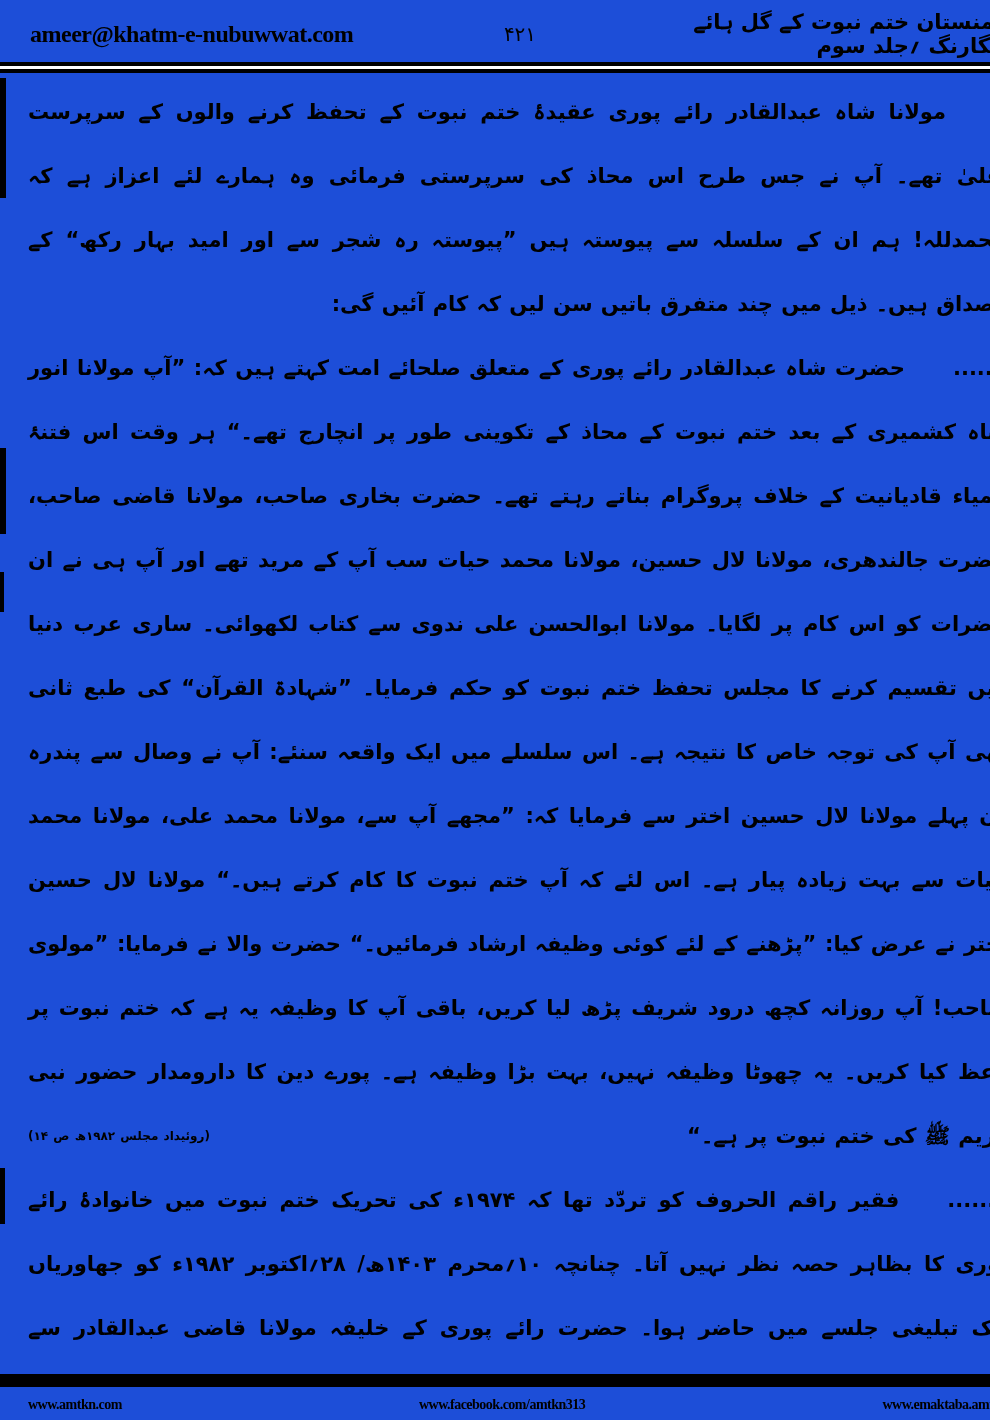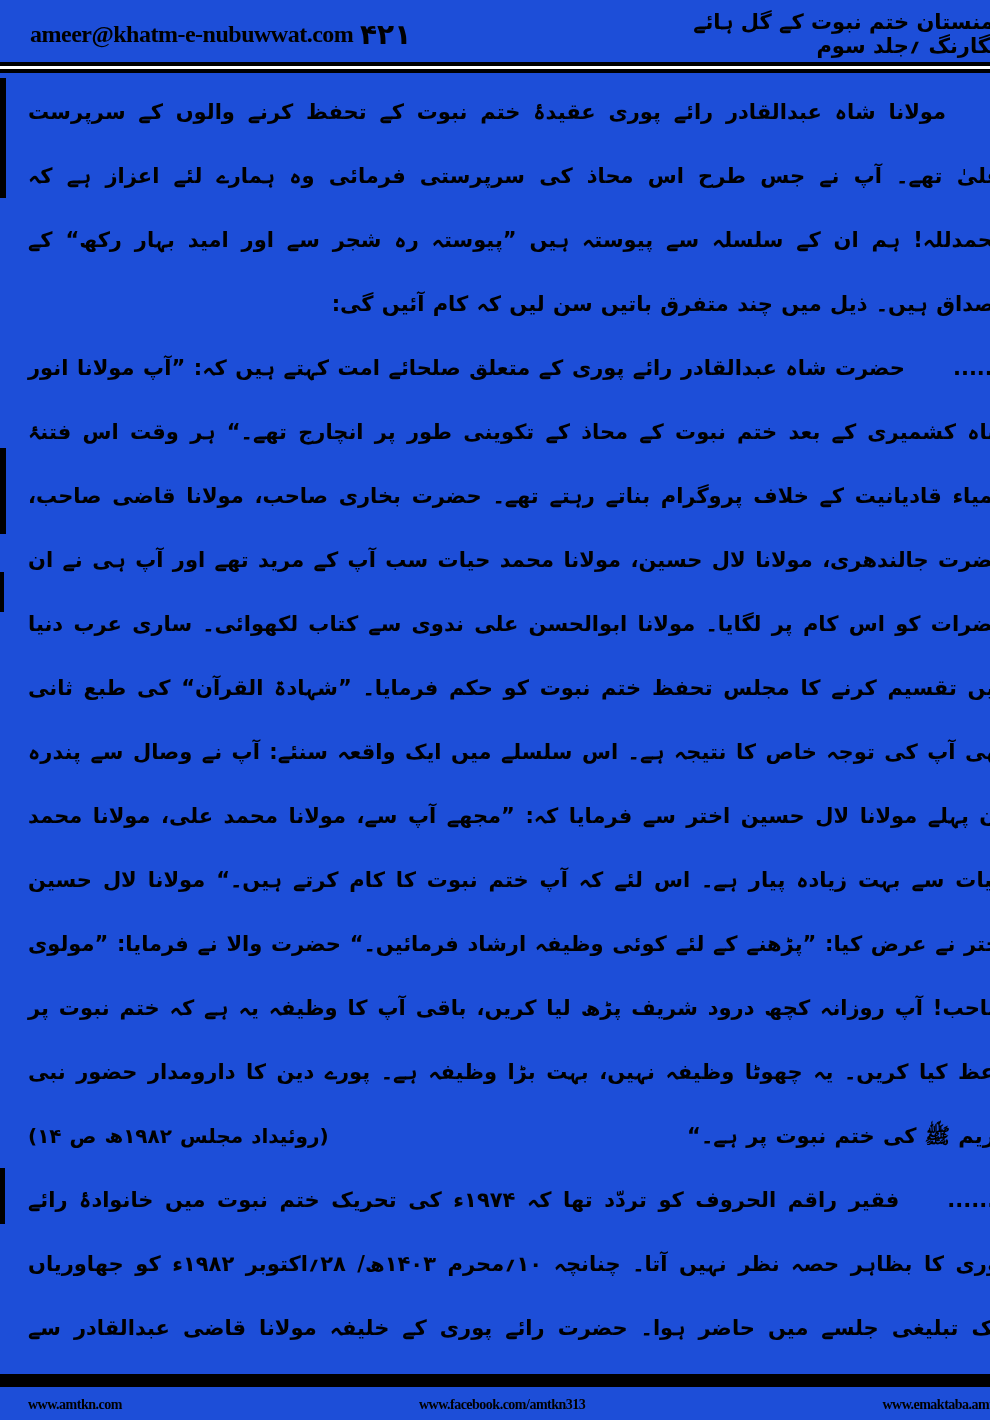--- a/index.html
+++ b/index.html
@@ -19,22 +19,22 @@
     display:flex;align-items:center;
   }
   .hdr-email{
     flex:0 0 330px;
     padding-left:30px;
     font-family:"Liberation Serif","DejaVu Serif",serif;
     font-weight:bold;font-size:24px;letter-spacing:-0.5px;
     direction:ltr;text-align:left;
   }
   .hdr-page-num{
-    flex:1 1 auto;text-align:left;
-    direction:rtl;font-weight:bold;font-size:28px;
+    flex:1 1 auto;text-align:center;
+    direction:rtl;font-weight:normal;font-size:20px;
   }
   .hdr-title{
     flex:0 0 330px;
     padding-right:26px;
     direction:rtl;text-align:right;
     font-weight:bold;font-size:21px;
   }
   .double-rule{position:absolute;left:0;right:0;top:62px;height:12px;}
   .double-rule .r1{height:4px;background:#000;}
   .double-rule .r2{height:3px;background:#fff;}
@@ -48,21 +48,21 @@
     font-weight:bold;
     font-size:21px;
     line-height:64px;
     word-spacing:1px;
   }
   .body-text p{margin:0;padding:0 12px;}
   p.intro{text-indent:62px;}
   .marker{margin-left:48px;letter-spacing:1px;}
   .ref{
     float:left;
-    font-size:20px;
+    font-size:12px;
     padding-right:8px;
   }
   
   .footer-bar{position:absolute;left:0;right:0;top:1374px;height:13px;background:#000;}
   .ftr{
     position:absolute;left:0;right:0;top:1390px;height:30px;
     display:flex;align-items:center;justify-content:space-between;
     padding:0 28px;box-sizing:border-box;
     font-family:"Liberation Serif","DejaVu Serif",serif;
     font-weight:bold;font-size:14px;letter-spacing:-0.5px;

